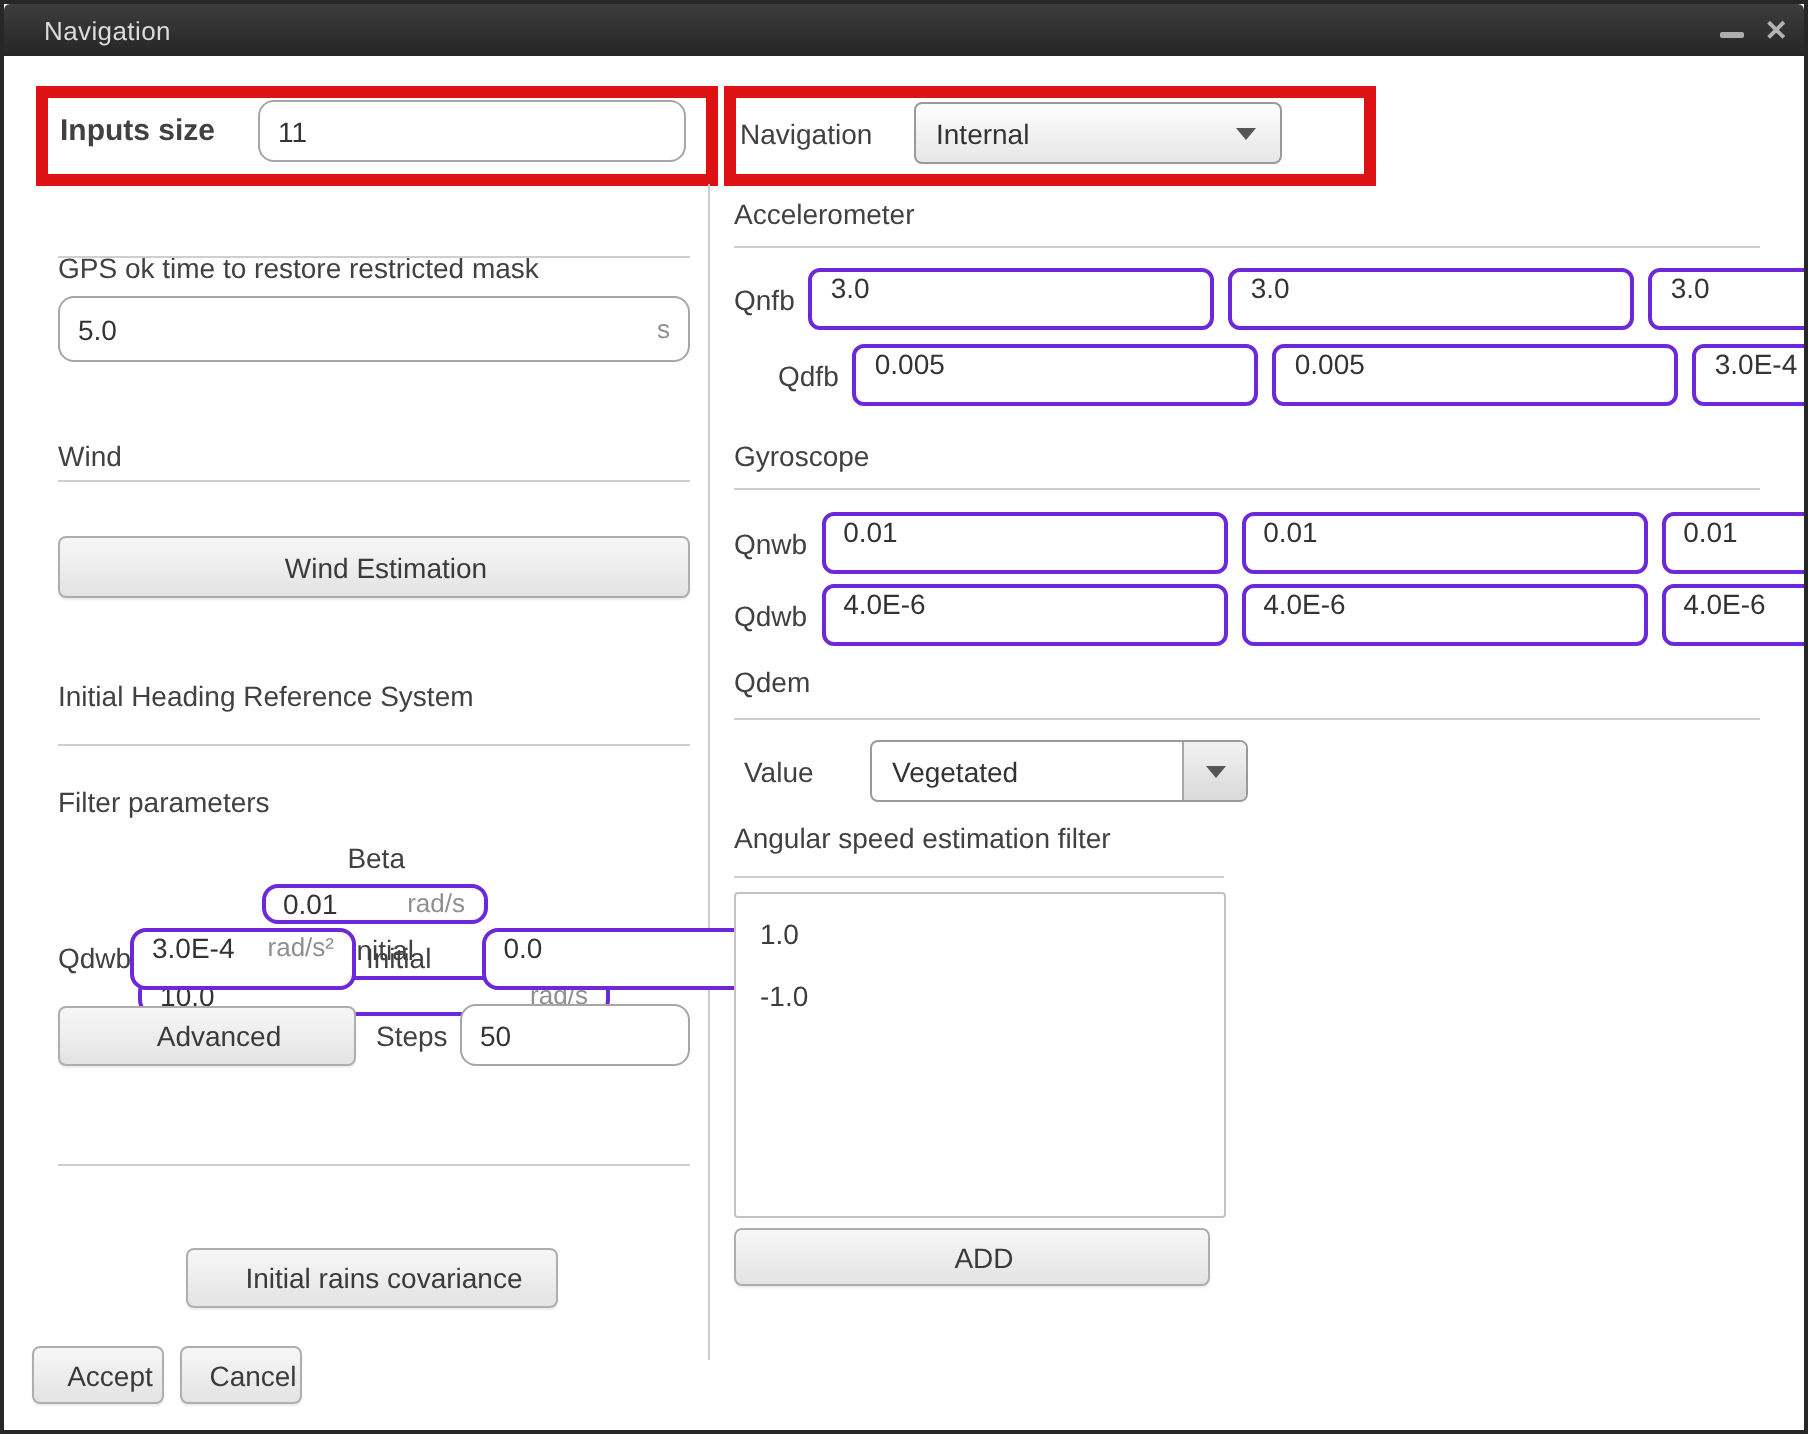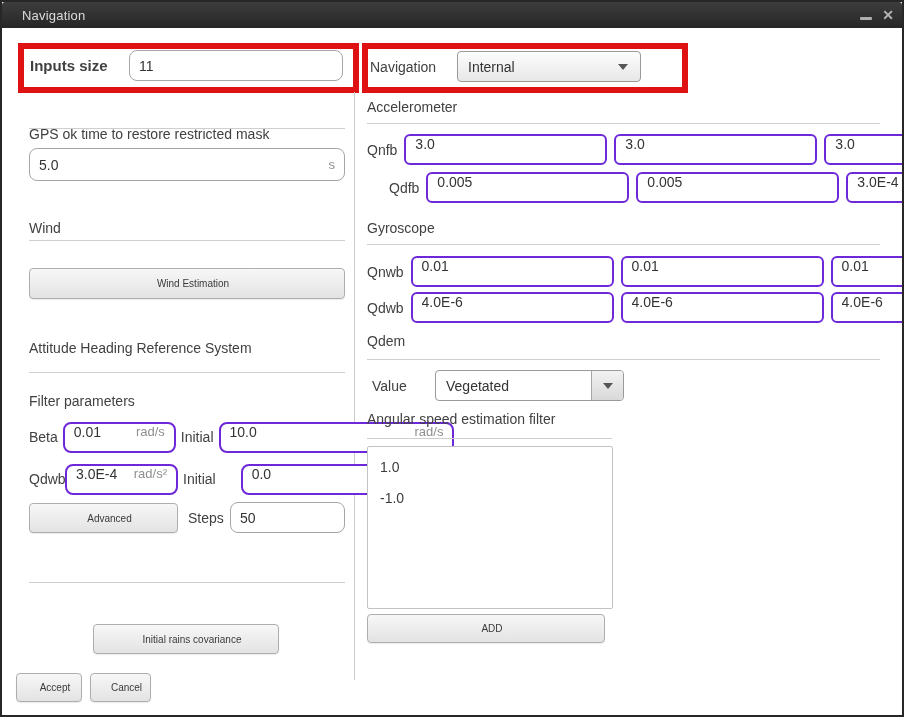--- a/index.html
+++ b/index.html
@@ -20,21 +20,21 @@
   .rule { position:absolute; height:1px; background:#cfcfcf; }
   .vrule { position:absolute; width:1px; background:#cccccc; }
 
   .field { position:absolute; display:flex; align-items:center; background:#fff; border:1px solid #a6a6a6;
            border-radius:8px; padding:0 9px; height:31px; }
   .field input { flex:1; min-width:0; border:none; outline:none; background:transparent; font:14px "Liberation Sans",sans-serif; color:#333; }
   .unit { color:#8f8f8f; font-size:13px; margin-left:4px; white-space:nowrap; }
 
   .btn { position:absolute; display:flex; align-items:center; justify-content:center; height:31px;
          background:linear-gradient(#f7f7f7,#e3e3e3); border:1px solid #aeaeae; border-radius:4px;
-         font-size:10px; color:#3a3a3a; cursor:default; box-shadow:0 1px 1px rgba(0,0,0,.08);padding-left:12px; }
+         font-size:14px; color:#3a3a3a; cursor:default; box-shadow:0 1px 1px rgba(0,0,0,.08);padding-left:12px; }
 
   .combo { position:absolute; display:flex; align-items:center; height:31px; border:1px solid #9a9a9a; border-radius:4px;
            background:linear-gradient(#fdfdfd,#e7e7e7); padding-left:10px; font-size:14px; color:#333; }
   .combo .caret { margin-left:auto; margin-right:12px; width:0; height:0;
                   border-left:5px solid transparent; border-right:5px solid transparent; border-top:6px solid #555; }
   .combo.split { background:#fff; padding-left:10px; }
   .combo.split .arrow-btn { margin-left:auto; width:32px; height:100%; border-left:1px solid #a6a6a6;
                   border-radius:0 3px 3px 0; background:linear-gradient(#f2f2f2,#d9d9d9);
                   display:flex; align-items:center; justify-content:center; }
   .combo.split .arrow-btn .caret { margin:0; }
@@ -76,26 +76,26 @@
     <div class="rule" style="left:27px; top:100px; width:316px;"></div>
     <div class="field" style="left:27px; top:120px; width:316px; height:33px;">
       <input value="5.0" style="">
       <span class="unit">s</span>
     </div>
 
     <span class="hdr" style="left:27px; top:192px;">Wind</span>
     <div class="rule" style="left:27px; top:212px; width:316px;"></div>
     <div class="btn" style="left:27px; top:240px; width:316px;">Wind Estimation</div>
 
-    <span class="hdr" style="left:27px; top:312px;">Attitude Heading Reference System</span>
+    <span class="hdr" style="left:27px; top:312px;">Initial Heading Reference System</span>
     <div class="rule" style="left:27px; top:344px; width:316px;"></div>
 
     <span class="hdr" style="left:27px; top:365px;">Filter parameters</span>
 
-    <div class="row" style="left:27px; top:393px; width:316px; height:32px; gap:5px;">
+    <div class="row" style="left:27px; top:393px; width:316px; height:32px; gap:5px;flex-direction:column;">
       <span class="ilbl" style="width:31px; text-align:right;">Beta</span>
       <span class="rfield" style="width:113px; border-radius:8px;">
         <input value="0.01" style="">
         <span class="unit">rad/s</span>
       </span>
       <span class="ilbl" style="width:40px; text-align:right;">Initial</span>
       <span class="rfield" style="flex:1; border-radius:8px;">
         <input value="10.0" style="">
         <span class="unit">rad/s</span>
       </span>

